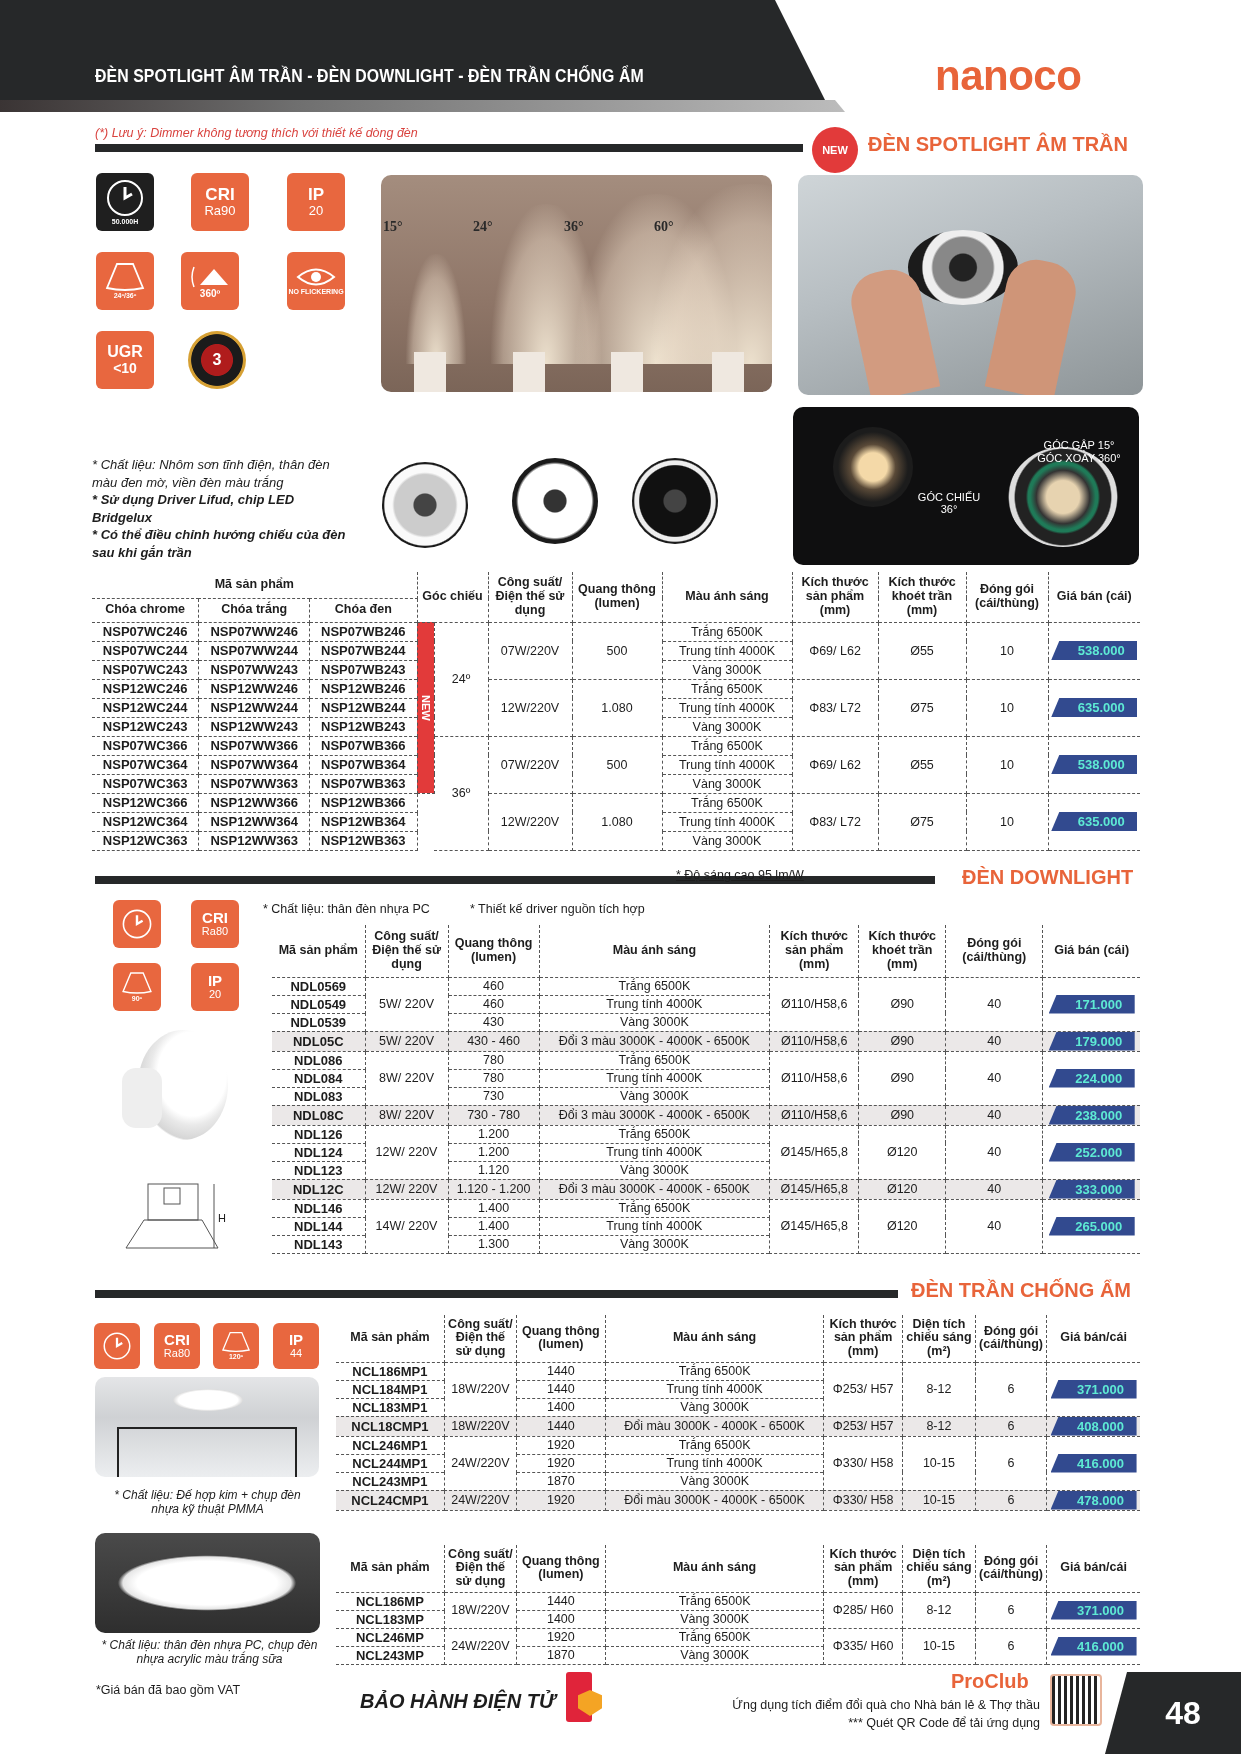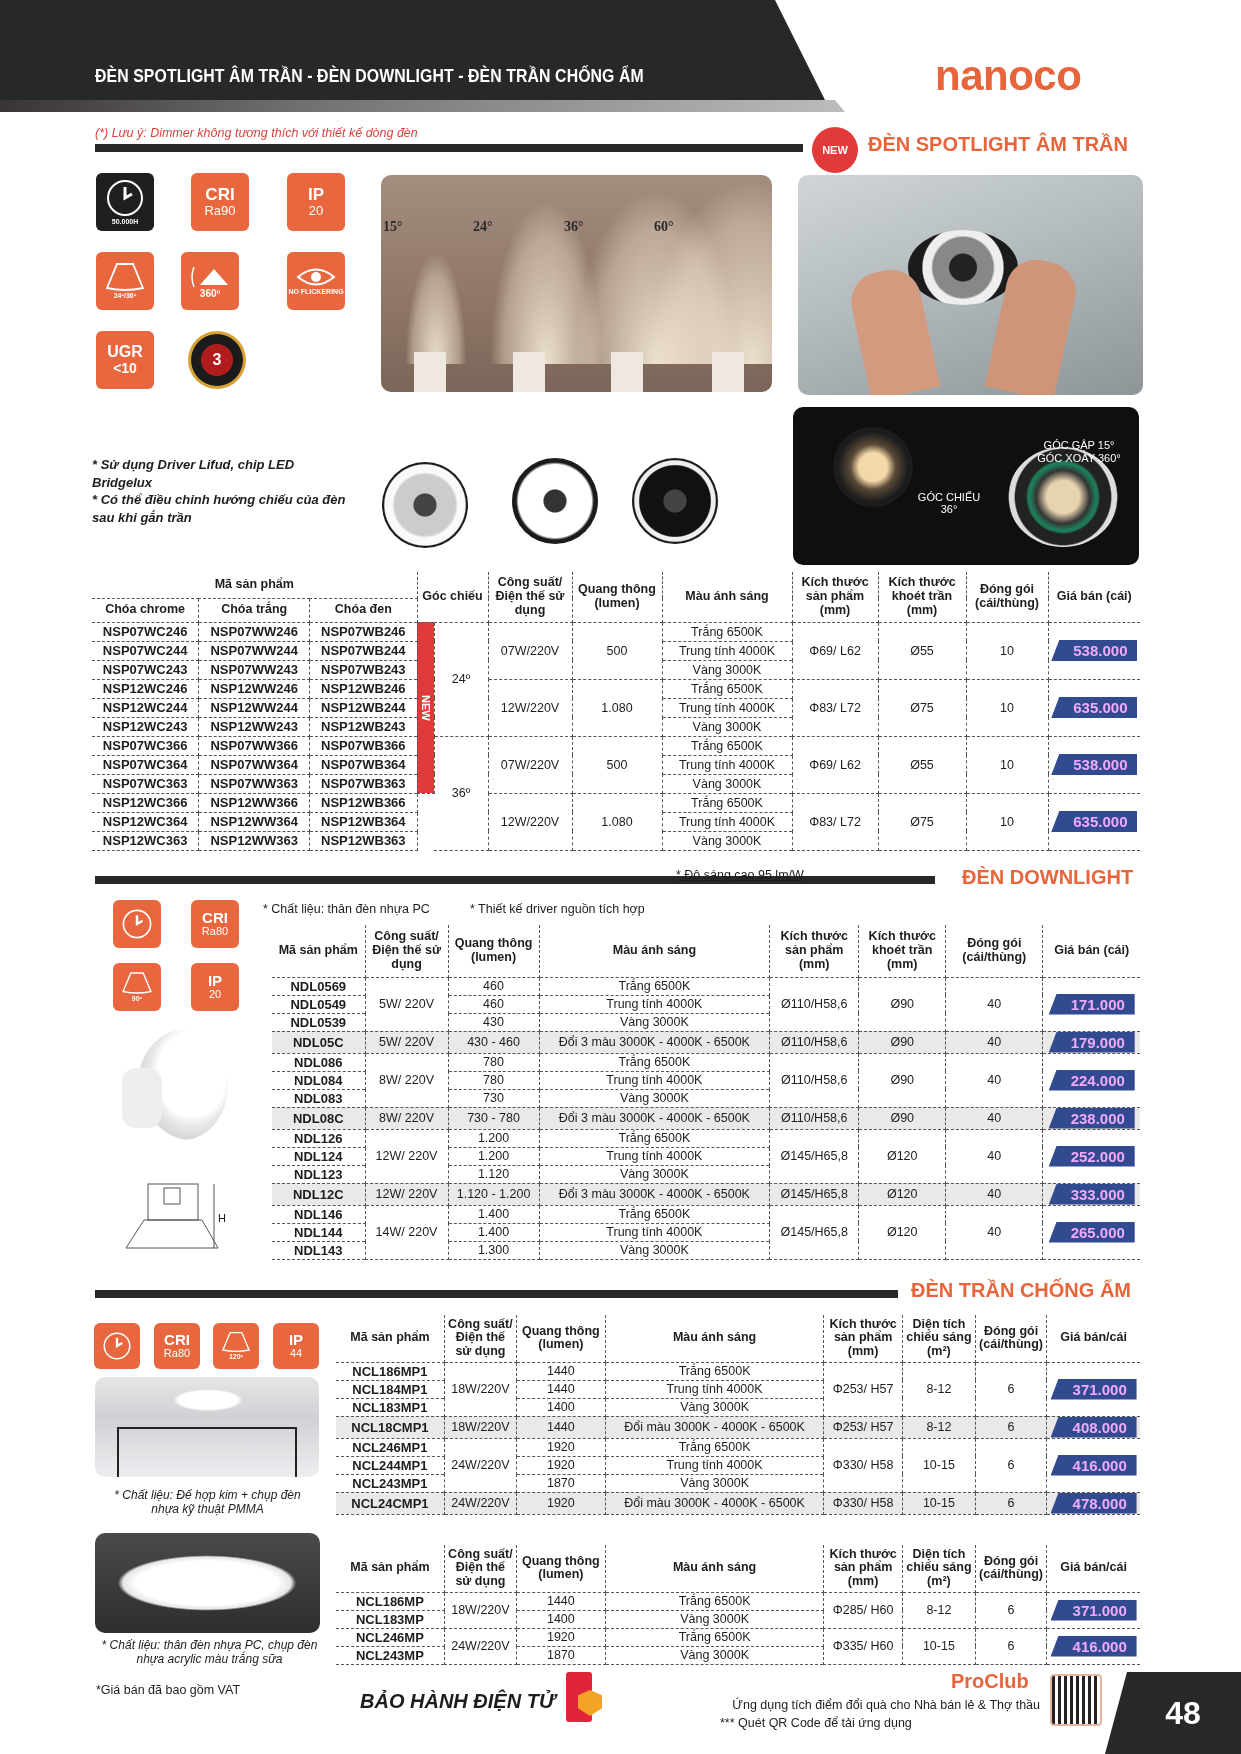--- a/index.html
+++ b/index.html
@@ -32,21 +32,21 @@
   .lamp { position: absolute; border-radius: 50%; }
   .fine { font-size: 13px; line-height: 1.35; }
   
   table { border-collapse: collapse; position: absolute; font-size: 12.5px; }
   td, th { border: 1px dashed #555; text-align: center; padding: 0 2px; white-space: nowrap; }
   th { font-weight: bold; font-size: 12.5px; line-height: 1.1; }
   td.code { font-weight: bold; font-size: 13px; }
   table.nobox tr > *:first-child { border-left: none; }
   table.nobox tr > *:last-child { border-right: none; }
   table.nobox tr:first-child > * { border-top: none; }
-  .price { display: inline-block; background: #324a8f; color: #f0abfc; font-weight: bold; font-size: 15px; padding: 2px 8px 2px 22px; clip-path: polygon(8px 0, 100% 0, 100% 100%, 0 100%); min-width: 86px; text-align: left; }
+  .price { display: inline-block; background: #324a8f; color: #5eead4; font-weight: bold; font-size: 13px; padding: 2px 8px 2px 22px; clip-path: polygon(8px 0, 100% 0, 100% 100%, 0 100%); min-width: 86px; text-align: center; }
   tr.shade td { background: #ebe8e8; }
   .new-vert { background: #e23a3a; color: #fff; font-weight: bold; font-size: 11px; writing-mode: vertical-rl; text-align: center; }
   
   .page-num { left: 1105px; top: 1672px; width: 136px; height: 82px; background: #262829; clip-path: polygon(22px 0, 100% 0, 100% 100%, 0 100%); color: #fff; font-size: 32px; font-weight: bold; display: flex; align-items: center; justify-content: center; padding-left: 20px; }
   .qr { width: 52px; height: 52px; border: 2px solid #e8b59c; border-radius: 4px; background: repeating-linear-gradient(90deg, #222 0 3px, #fff 3px 6px), #fff; }
 </style>
 </head>
 <body>
 
 <div class="abs hdr-bar"></div>
@@ -115,20 +115,21 @@
     <div class="ped" style="left:331px;"></div>
 </div>
 
 <div class="abs photo install" style="left:798px;top:175px;width:345px;height:220px;">
   <div class="lamp" style="left:110px;top:55px;width:110px;height:75px;background:radial-gradient(circle,#222 0 20%,#888 22% 45%,#eee 48% 60%,#1b1b1b 62%);"></div>
   <div class="abs" style="left:60px;top:95px;width:70px;height:125px;background:#d29b80;border-radius:30px 30px 0 0;transform:rotate(-12deg);"></div>
   <div class="abs" style="left:200px;top:85px;width:70px;height:135px;background:#cf9578;border-radius:30px 30px 0 0;transform:rotate(12deg);"></div>
 </div>
 
 <div class="abs fine" style="left:92px;top:456px;width:260px;">
+  <div style="font-style:italic;">* Chất liệu: Nhôm sơn tĩnh điện, thân đèn màu đen mờ, viền đèn màu trắng</div>
   <div style="font-style:italic;font-weight:bold;">* Sử dụng Driver Lifud, chip LED Bridgelux</div>
   <div style="font-style:italic;font-weight:bold;">* Có thể điều chỉnh hướng chiếu của đèn sau khi gắn trần</div>
 </div>
 
 <div class="abs" style="left:382px;top:432px;width:280px;height:125px;">
   <div class="lamp" style="left:0;top:30px;width:86px;height:86px;background:radial-gradient(circle,#444 0 18%,#ccc 20% 50%,#fafafa 54% 66%,#1b1b1b 68%);"></div>
   <div class="lamp" style="left:130px;top:26px;width:86px;height:86px;background:radial-gradient(circle,#333 0 18%,#fff 20% 60%,#1b1b1b 64%);"></div>
   <div class="lamp" style="left:250px;top:26px;width:86px;height:86px;background:radial-gradient(circle,#444 0 18%,#111 20% 58%,#eee 60% 66%,#1b1b1b 68%);"></div>
 </div>
 
@@ -593,15 +594,15 @@
     </tbody>
 </table>
 
 <div class="abs" style="left:96px;top:1683px;font-size:12.5px;">*Giá bán đã bao gồm VAT</div>
 <div class="abs" style="left:360px;top:1690px;font-size:20px;font-weight:bold;font-style:italic;">BẢO HÀNH ĐIỆN TỬ</div>
 <div class="abs" style="left:566px;top:1672px;width:26px;height:50px;background:#e0243a;border-radius:3px;"></div>
 <div class="abs" style="left:578px;top:1690px;width:24px;height:26px;background:#f4a424;clip-path:polygon(50% 0,100% 20%,100% 70%,50% 100%,0 70%,0 20%);"></div>
 
 <div class="abs" style="left:951px;top:1670px;font-size:20px;font-weight:bold;color:#e8643a;">ProClub</div>
 <div class="abs" style="left:720px;top:1698px;width:320px;text-align:right;font-size:12.5px;">Ứng dụng tích điểm đổi quà cho Nhà bán lẻ &amp; Thợ thầu</div>
-<div class="abs" style="left:720px;top:1716px;width:320px;text-align:left;font-size:12.5px;">*** Quét QR Code để tải ứng dụng</div>
+<div class="abs" style="left:720px;top:1716px;width:320px;text-align:right;font-size:12.5px;">*** Quét QR Code để tải ứng dụng</div>
 <div class="abs qr" style="left:1050px;top:1674px;"></div>
 <div class="abs page-num">48</div>
 
 </body></html>

